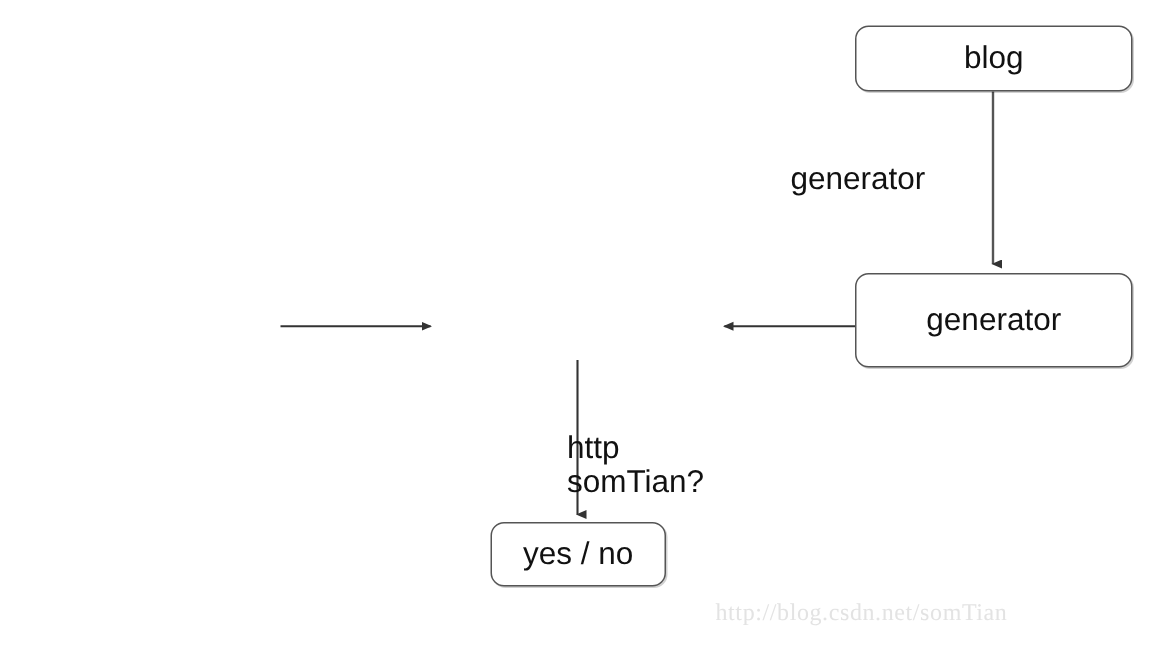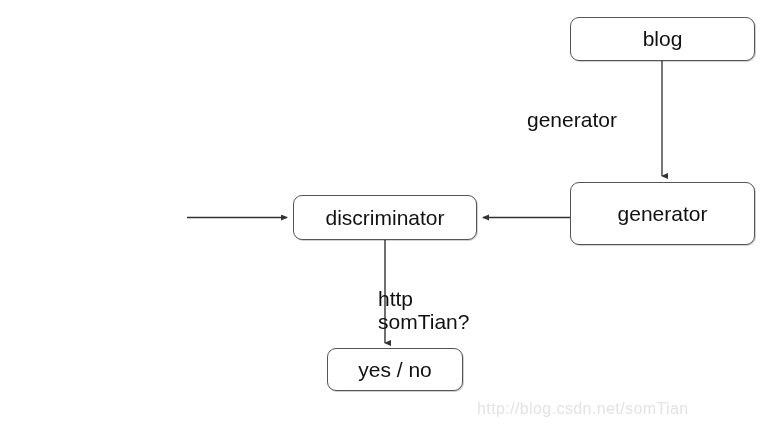--- a/index.html
+++ b/index.html
@@ -30,21 +30,21 @@
     line-height: 1.12;
     box-shadow: 1px 1px 0 rgba(0,0,0,0.18);
   }
   .node span { display: block; }
 
   
   #node-noise            { left: 570px; top: 17px;  width: 185px; height: 44px; }
   #node-generator-sample { left: 570px; top: 182px; width: 185px; height: 63px; }
   #node-discriminator    { left: 293px; top: 195px; width: 184px; height: 45px; }
   #node-data-sample      { left: 10px;  top: 196px; width: 177px; height: 43px; }
-  #node-yes-no           { left: 327px; top: 348px; width: 136px; height: 43px; }
+  #node-yes-no           { left: 327px; top: 348px; width: 117px; height: 43px; }
 
   
   .edge-label {
     position: absolute;
     color: #111111;
     font-size: 21px;
     line-height: 1.12;
     white-space: pre-line;
   }
   #label-generator   { left: 527px; top: 108px; }
@@ -60,21 +60,21 @@
     width: 768px; height: 432px;
     pointer-events: none;
   }
 
   
   #watermark {
     position: absolute;
     left: 477px;
     top: 400px;
     color: #e3e3e3;
-    font-family: Liberation Sans, sans-serif;
+    font-family: Liberation Serif, serif;
     font-size: 16px;
     letter-spacing: 0.4px;
     white-space: nowrap;
   }
 </style>
 </head>
 <body>
 
 <div id="canvas">
 
@@ -111,23 +111,20 @@
   <div class="node" id="node-noise">
     <span>blog</span>
   </div>
 
   <div class="node" id="node-generator-sample">
     <div>
       <span>generator</span>
     </div>
   </div>
 
-  <div class="node" id="node-discriminator">
-    <span>discriminator</span>
-  </div>
 
 
   <div class="node" id="node-yes-no">
     <span>yes / no</span>
   </div>
 
   <div class="edge-label" id="label-generator">generator</div>
 
   <div class="edge-label" id="label-data-sample-q">
     <span>http</span>

